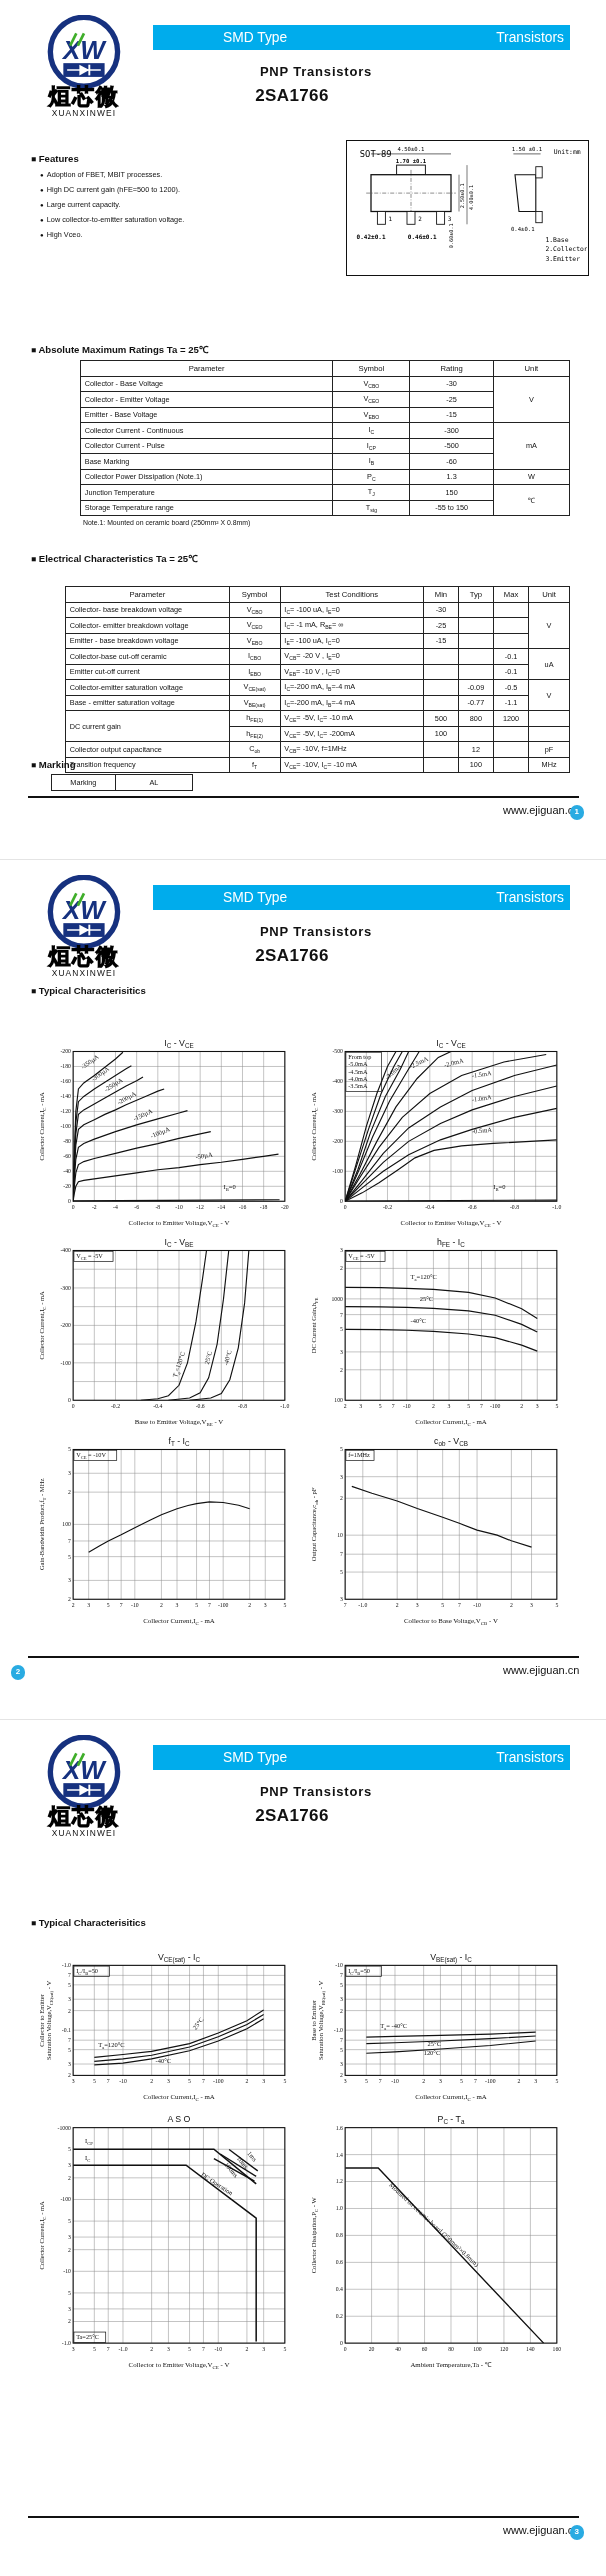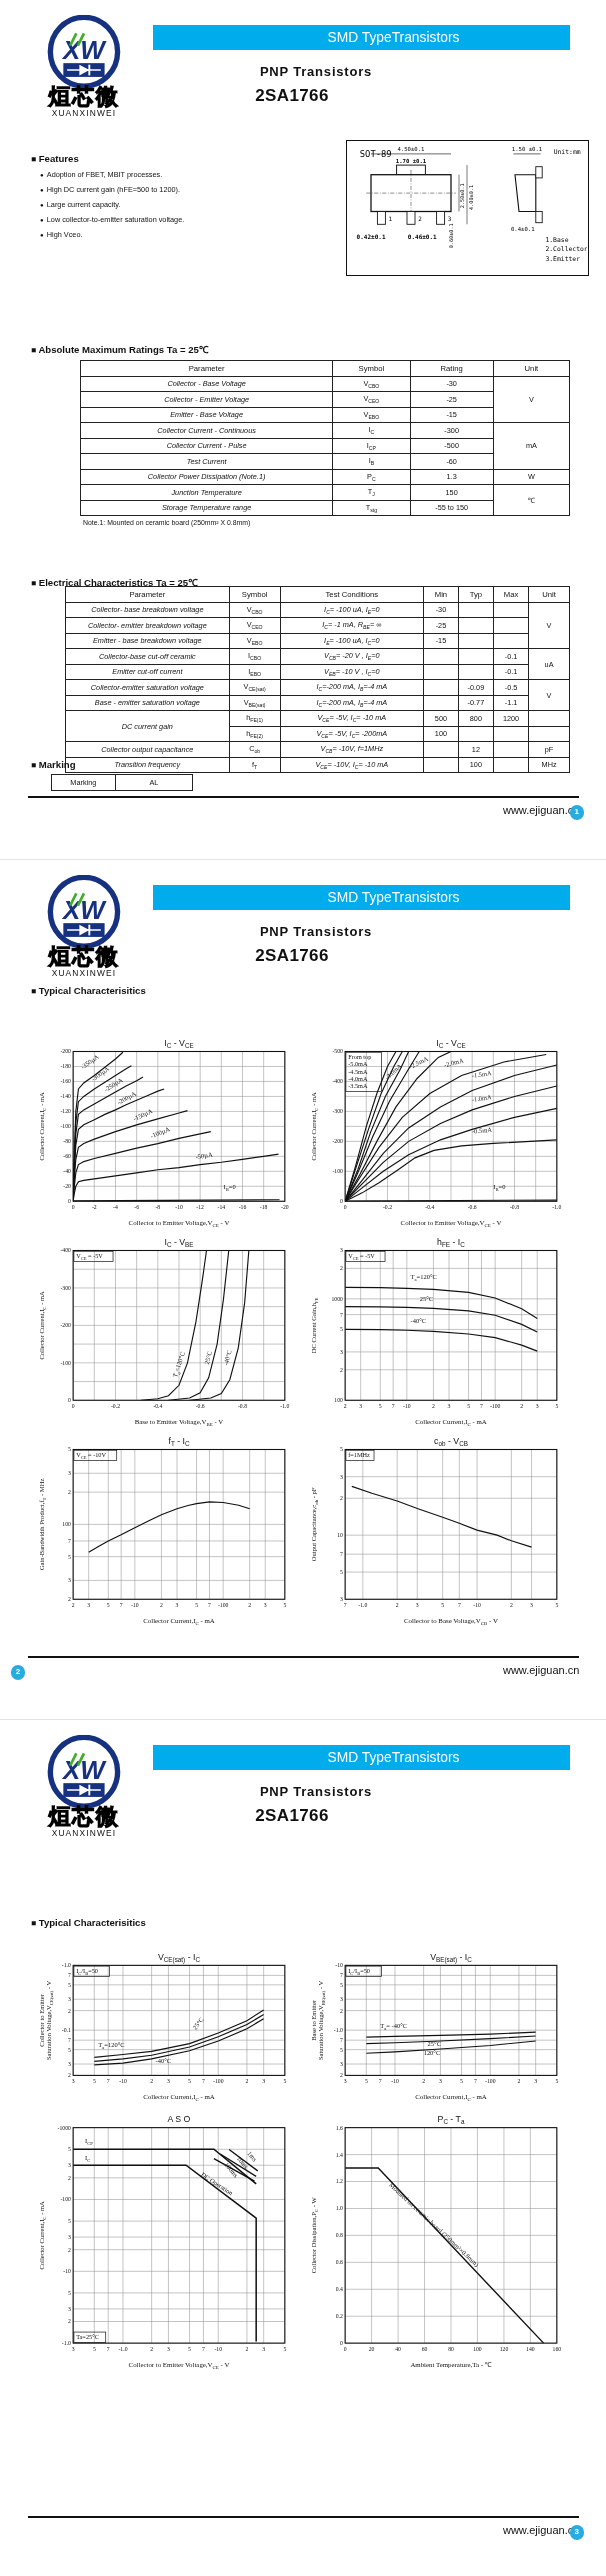--- a/index.html
+++ b/index.html
@@ -1,33 +1,33 @@
 <!DOCTYPE html>
 <html style="font-size:12.2px"><head>
 <meta charset="utf-8">
 <style>
   html,body{margin:0;padding:0;background:#fff;}
   body{width:607px;font-family:"Liberation Sans",sans-serif;color:#111;}
   .page{position:relative;width:607px;height:859px;background:#fff;overflow:hidden;border-bottom:0.8px solid #e4e4e4;}
   .logo{position:absolute;left:38px;top:15.3px;width:95px;}
-  .hbar{position:absolute;left:153px;top:25px;width:417px;height:25px;display:flex;align-items:center;justify-content:center;box-sizing:border-box;padding:0 6.1px 0 70px;color:#fff;font-size:13.8px;}
+  .hbar{position:absolute;left:153px;top:25px;width:417px;height:25px;display:flex;align-items:center;justify-content:space-between;box-sizing:border-box;padding:0 6.1px 0 70px;color:#fff;font-size:13.8px;}
   .title{position:absolute;left:0;right:23px;top:64px;text-align:center;}
   .title .t1{font-size:13px;font-weight:700;letter-spacing:0.8px;margin-left:48px;}
   .title .t2{font-size:17px;font-weight:700;margin-top:6.9px;letter-spacing:0.4px;}
   .sec{position:absolute;font-size:9.6px;font-weight:600;text-align:right;}
   .sec .sq{font-size:8.4px;}
   .features{position:absolute;left:40px;top:170px;font-size:7.3px;}
   .features li{list-style:none;margin:0 0 6.1px 0;}
   .features ul{margin:0;padding:0;}
   .features .dot{font-size:6.1px;margin-right:3.1px;}
   .pkgbox{position:absolute;left:346px;top:140px;width:243px;height:136px;border:0.9px solid #111;box-sizing:border-box;}
   table.dt{border-collapse:collapse;position:absolute;font-size:7.3px;}
   table.dt th,table.dt td{border:0.8px solid #222;padding:1.5px 3.8px;text-align:center;font-weight:400;height:11.5px;}
   table.dt th{font-size:7.7px;}
-  table.dt td.al{text-align:center;font-style:italic;}
+  table.dt td.al{text-align:left;}
   table.abs{left:80px;top:360px;width:490px;}
   table.abs th:nth-child(1){width:264px;} table.abs th:nth-child(2){width:73px;}
   table.abs th:nth-child(3){width:80px;} table.abs th:nth-child(4){width:73px;}
   table.elec{left:65px;top:586px;width:505px;}
   table.elec th:nth-child(1){width:167px;} table.elec th:nth-child(2){width:44px;}
   table.elec th:nth-child(3){width:145px;} table.elec th:nth-child(4){width:27.6px;}
   table.elec th:nth-child(5){width:27.6px;} table.elec th:nth-child(6){width:27.6px;}
   table.elec th:nth-child(7){width:34px;}
   table.mark{left:51px;top:774px;}
   table.mark td:nth-child(1){width:55px;} table.mark td:nth-child(2){width:69px;}
@@ -154,21 +154,21 @@
           <td>I<sub>C</sub></td>
           <td>-300</td>
           <td rowspan="3">mA</td>
         </tr>
         <tr>
           <td class="al">Collector Current  - Pulse</td>
           <td>I<sub>CP</sub></td>
           <td>-500</td>
         </tr>
         <tr>
-          <td class="al">Test Current</td>
+          <td class="al">Base Marking</td>
           <td>I<sub>B</sub></td>
           <td>-60</td>
         </tr>
         <tr>
           <td class="al">Collector Power Dissipation    (Note.1)</td>
           <td>P<sub>C</sub></td>
           <td>1.3</td>
           <td>W</td>
         </tr>
         <tr>
@@ -179,21 +179,21 @@
         </tr>
         <tr>
           <td class="al">Storage Temperature range</td>
           <td>T<sub>stg</sub></td>
           <td>-55 to 150</td>
         </tr>
       </tbody>
     </table>
   <div class="note">Note.1: Mounted on ceramic board (250mm²  X  0.8mm)</div>
 
-  <div class="sec" style="left:31px;top:576px;">
+  <div class="sec" style="left:31px;top:552px;">
     <span class="sq">■</span>
     <span>Electrical Characteristics Ta = 25℃</span>
   </div>
   <table class="dt elec">
       <tbody>
         <tr>
           <th>Parameter</th>
           <th>Symbol</th>
           <th>Test Conditions</th>
           <th>Min</th>

